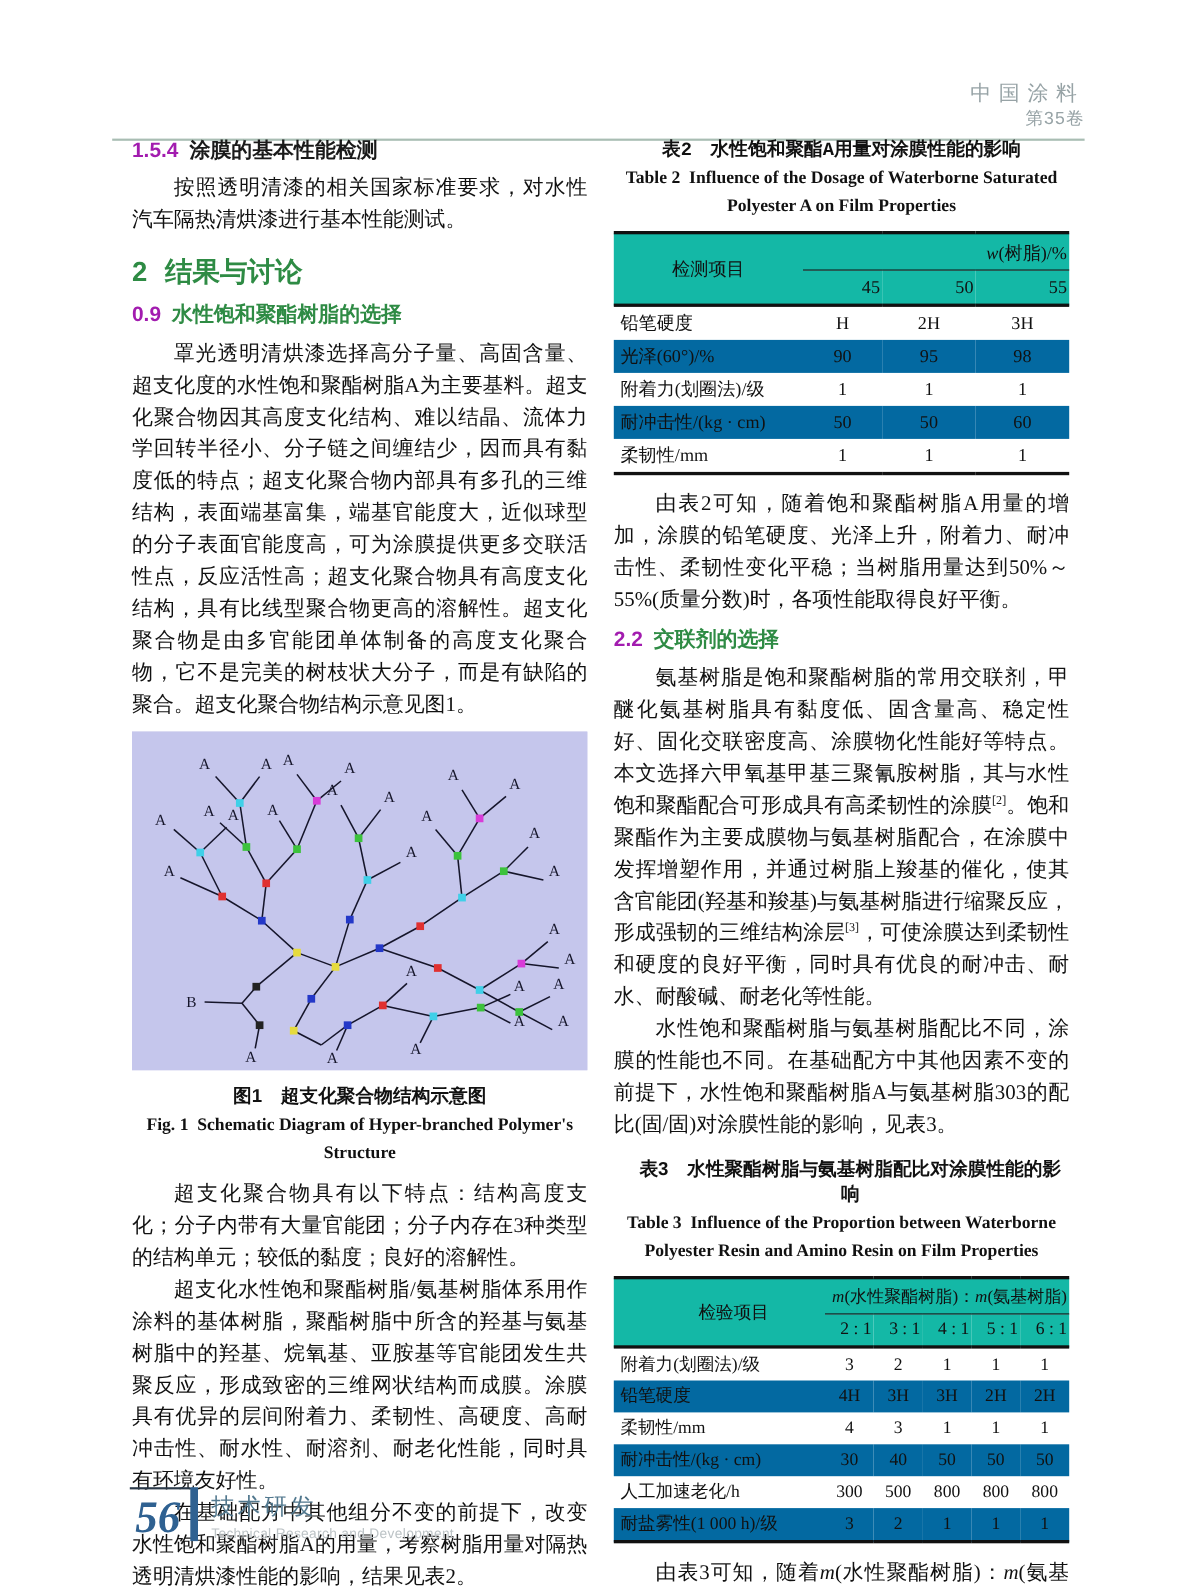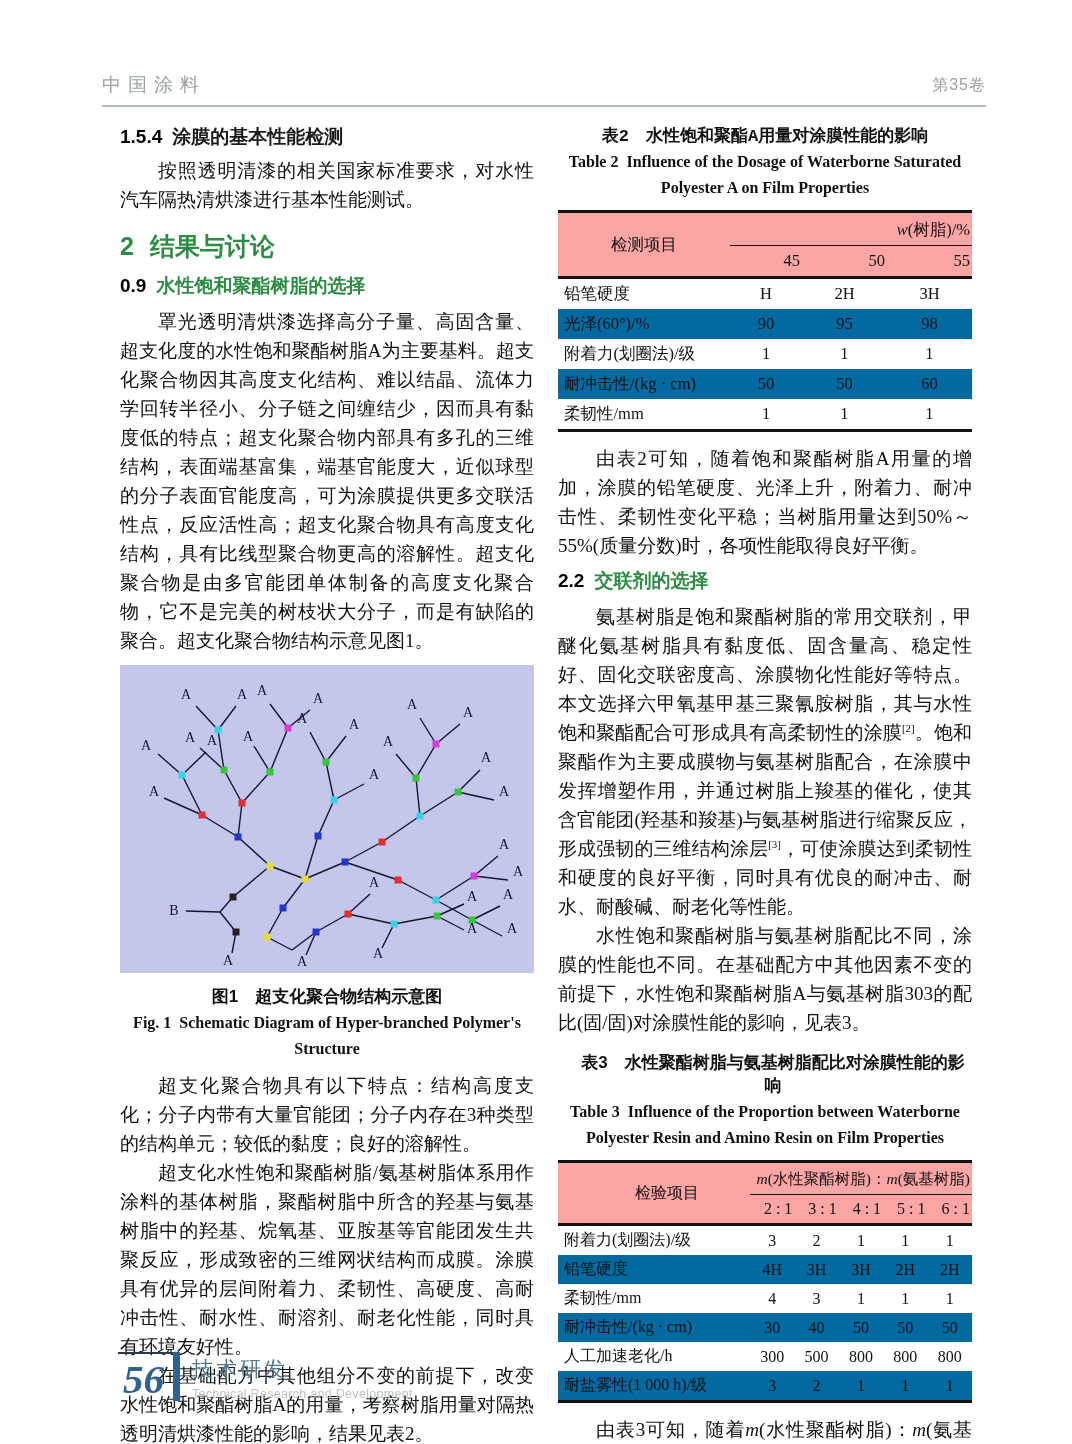--- a/index.html
+++ b/index.html
@@ -1,44 +1,44 @@
 <!DOCTYPE html>
 <html><head>
 <meta charset="utf-8">
 <style>
   html,body{margin:0;padding:0;background:#ffffff;}
   .page{position:relative;width:1072px;height:1444px;background:#ffffff;overflow:hidden;
         font-family:"Liberation Serif",serif;color:#111;}
   
   .header{position:absolute;top:72px;left:102px;right:86px;display:flex;justify-content:space-between;
-          align-items:center;border-bottom:2px solid #a9bdb3;padding-bottom:7px;
-          font-family:"Liberation Sans",sans-serif;color:#97a3a6;}
+          align-items:flex-end;border-bottom:2px solid #a9bdb3;padding-bottom:7px;
+          font-family:"Liberation Sans",sans-serif;color:#97a3a6;flex-direction:column;}
   .journal{font-size:19px;letter-spacing:7px;}
   .volume{font-size:16px;letter-spacing:1px;}
   
   .content{position:absolute;top:122px;left:120px;width:852px;display:flex;gap:24px;}
   .col{width:414px;}
   p.body{font-size:19px;line-height:29px;text-align:justify;margin:0;text-indent:2em;}
   sup{font-size:11px;line-height:0;}
   i{font-family:"Liberation Serif",serif;}
   .h3{font-family:"Liberation Sans",sans-serif;font-weight:bold;font-size:19px;margin:2px 0 6px;color:#1a1a1a;}
-  .h-num{color:#000000;margin-right:10px;}
+  .h-num{color:#a21caf;margin-right:10px;}
   .h1{font-family:"Liberation Sans",sans-serif;font-weight:bold;font-size:25px;color:#2e8b44;margin:16px 0 10px;}
   .h1 .h-num{margin-right:16px;color:#2e8b44;}
   .h2g{font-family:"Liberation Sans",sans-serif;font-weight:bold;font-size:19px;color:#2e8b44;margin:8px 0 8px;}
   
   .figbox{width:414px;height:308px;background:#c5c6ec;margin-top:10px;}
   .figlabel{font-size:14px;font-family:"Liberation Serif",serif;fill:#15152a;}
   .cap-zh{font-family:"Liberation Sans",sans-serif;font-weight:bold;font-size:17px;text-align:center;margin-top:12px;}
   .cap-en{font-family:"Liberation Serif",serif;font-weight:bold;font-size:16px;line-height:1.6;
           text-align:center;margin:2px auto 10px;}
   
   .dtable{width:100%;border-collapse:collapse;border-top:3px solid #111;border-bottom:3px solid #111;
           font-size:16.5px;margin:6px 0 12px;}
-  .dtable thead{background:#fca5a5;}
+  .dtable thead{background:#14b8a6;}
   .dtable thead tr.sep{border-bottom:3px solid #111;}
   .dtable th{font-weight:normal;padding:5px 2px;text-align:right;}
   .dtable th.main{text-align:center;}
   .dtable th.group{border-bottom:1.5px solid #111;padding:6px 2px 4px;}
   .dtable td{text-align:center;padding:4px 2px;}
   .dtable td.lbl{text-align:left;padding-left:6px;}
   .dtable tr.shade{background:#0369a1;}
   .t2 th.main{width:168px;}
   .t3 th.main{width:162px;padding-left:28px;}
   .t3{font-size:16px;}

